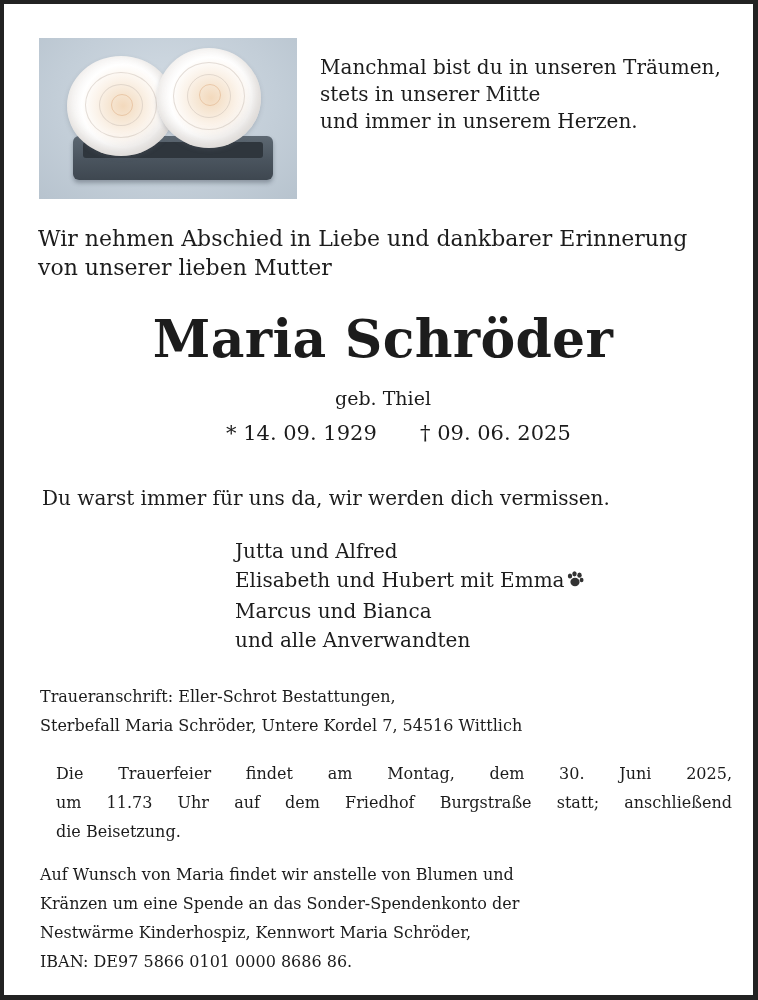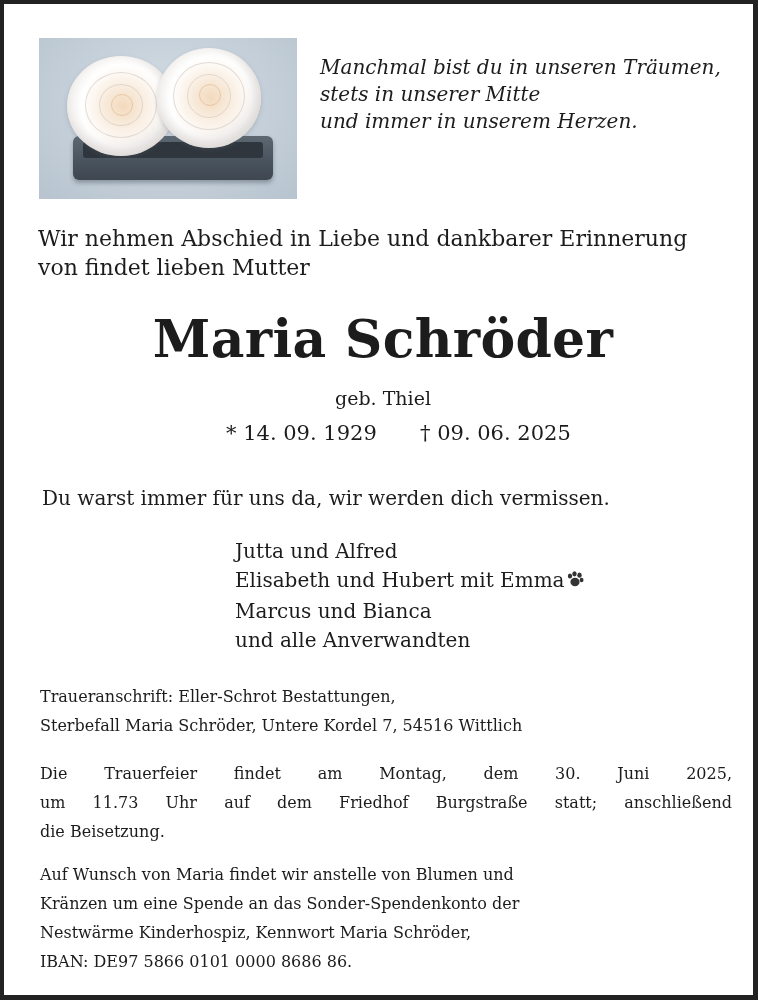--- a/index.html
+++ b/index.html
@@ -37,21 +37,21 @@
     .rose.left { left: 28px; top: 18px; width: 108px; height: 100px; }
     .rose.right { left: 118px; top: 10px; width: 104px; height: 100px; }
     .petal {
       position: absolute; border-radius: 50%;
       border: 1px solid rgba(205,195,185,0.55);
     }
 
     
     .verse {
       left: 316px; top: 50px; width: 430px;
-      font-size: 20px; line-height: 27px; font-style: italic;
+      font-size: 20px; line-height: 27px;
     }
     .verse div { white-space: nowrap; }
 
     .intro {
       left: 34px; top: 220px; width: 700px;
       font-size: 22px; line-height: 29px;
     }
     .intro div { white-space: nowrap; }
 
     .name {
@@ -78,21 +78,21 @@
     }
     .family div { white-space: nowrap; }
     .paw { display: inline-block; vertical-align: -2px; margin-left: 1px; }
 
     .block {
       left: 36px; width: 692px; font-size: 16px; line-height: 29px;
     }
     .address { top: 678px; }
     .address div { white-space: nowrap; }
     .ceremony { top: 755px; text-align: justify; }
-    .ceremony div { white-space: nowrap; }
+    .ceremony div { white-space: nowrap; margin-left: 16px; }
     .ceremony .j { text-align: justify; text-align-last: justify; white-space: normal; }
     .donation { top: 856px; }
     .donation div { white-space: nowrap; }
   </style>
 </head>
 <body>
 
 <div class="frame">
 
   <div class="abs photo">
@@ -112,21 +112,21 @@
   </div>
 
   <div class="abs verse">
     <div>Manchmal bist du in unseren Träumen,</div>
     <div>stets in unserer Mitte</div>
     <div>und immer in unserem Herzen.</div>
   </div>
 
   <div class="abs intro">
     <div>Wir nehmen Abschied in Liebe und dankbarer Erinnerung</div>
-    <div>von findet lieben Mutter</div>
+    <div>von unserer lieben Mutter</div>
   </div>
 
   <div class="abs name">Maria Schröder</div>
   <div class="abs maiden">geb. Thiel</div>
 
   <div class="abs dates">
     <span class="birth">
       <span>*</span>
       <span>14. 09. 1929</span>
     </span>

